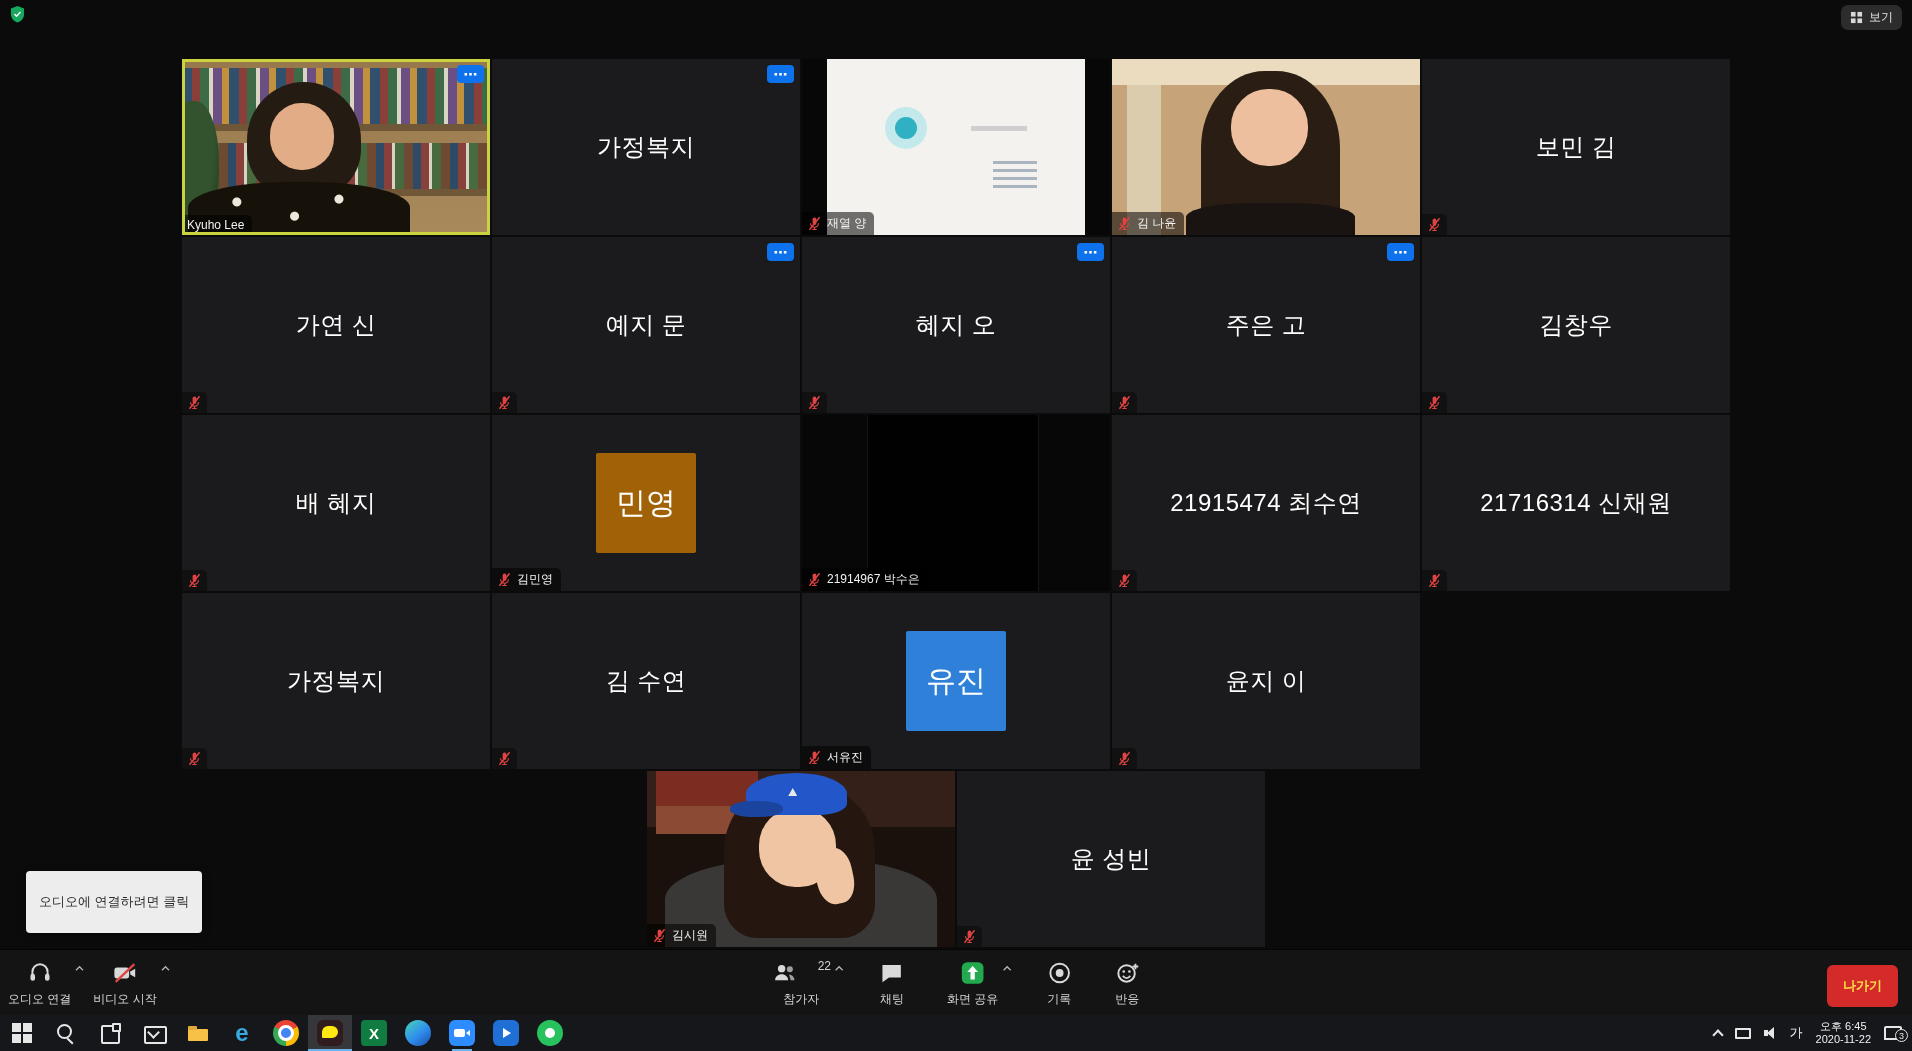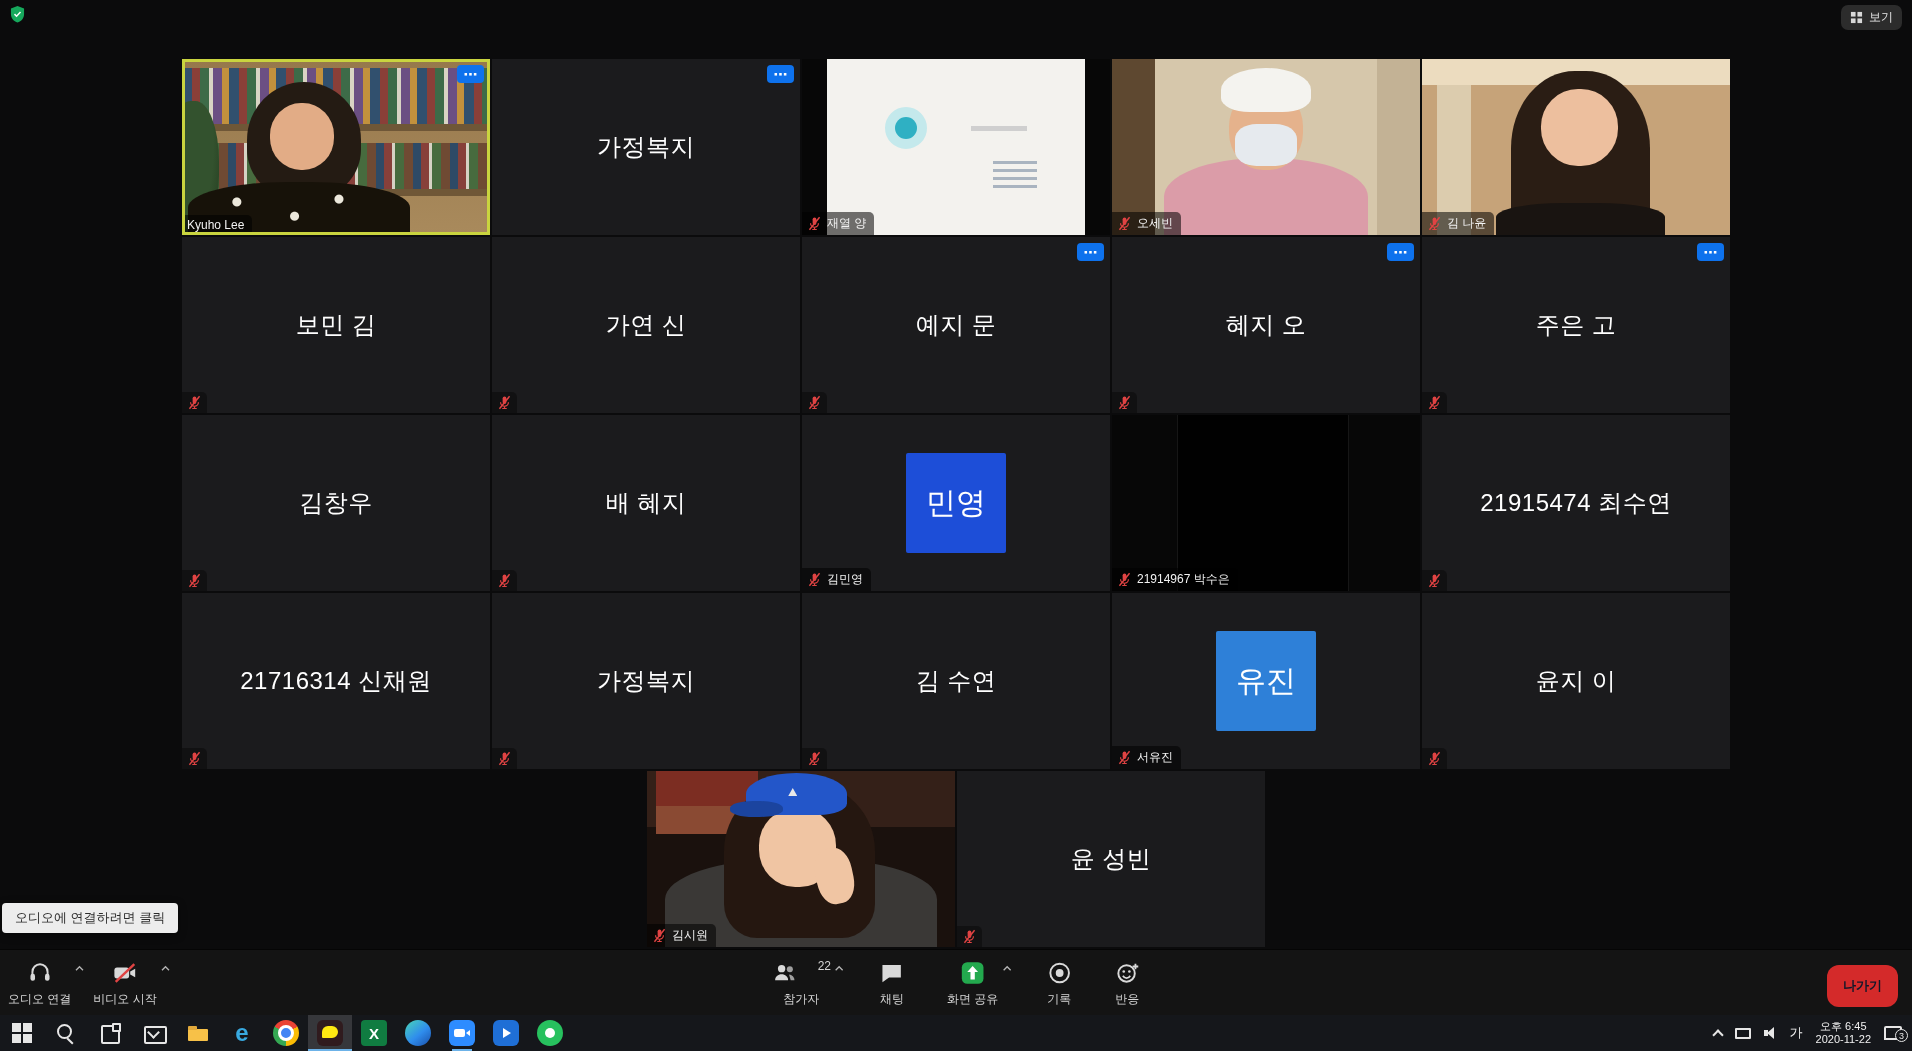--- a/index.html
+++ b/index.html
@@ -63,36 +63,36 @@
   .scene-siwon .poster{left:3%;top:0;width:33%;height:36%;background:linear-gradient(180deg,#7c2d22 0 55%,#8a4a33 55%)}
   .scene-siwon .body{left:6%;bottom:-2%;width:88%;height:52%;background:#3a3836;border-radius:44% 44% 0 0}
   .scene-siwon .hair{left:25%;top:7%;width:49%;height:88%;background:#251710;border-radius:44% 44% 22% 22%}
   .scene-siwon .face{left:36.5%;top:21%;width:25%;height:45%;background:#f0c5a3;border-radius:47%}
   .scene-siwon .hand{left:55%;top:44%;width:12%;height:32%;background:#f0c5a3;border-radius:42%;transform:rotate(-12deg)}
   .scene-siwon .cap{left:32%;top:1%;width:33%;height:24%;background:#2356c9;border-radius:50% 50% 28% 28%}
   .scene-siwon .cap::after{content:"";position:absolute;left:42%;top:36%;width:9px;height:8px;background:#e8e8e8;clip-path:polygon(0 100%,50% 0,100% 100%)}
   .scene-siwon .brim{left:27%;top:17%;width:17%;height:9%;background:#1b449f;border-radius:45%}
 
   
-  .tooltip{position:absolute;left:2px;bottom:118px;background:#ededed;color:#2b2b2b;font-size:13px;
-           padding:6px 13px;border-radius:4px;z-index:20;box-shadow:0 2px 8px rgba(0,0,0,.4)}
+  .tooltip{position:absolute;left:26px;bottom:118px;background:#ededed;color:#2b2b2b;font-size:13px;
+           padding:22px 13px;border-radius:4px;z-index:20;box-shadow:0 2px 8px rgba(0,0,0,.4)}
 
   
   .toolbar{position:absolute;left:0;right:0;bottom:36px;height:66px;background:#141414;border-top:1px solid #050505;z-index:15}
   .tb-left{position:absolute;left:0;top:7px;display:flex}
   .tb-center{position:absolute;left:50%;top:7px;transform:translateX(-50%);display:flex;gap:26px;align-items:flex-start}
   .tb-right{position:absolute;right:14px;top:15px}
   .tb-group{display:flex;align-items:flex-start}
   .tb-btn{display:flex;flex-direction:column;align-items:center;gap:5px;padding:3px 8px;cursor:pointer;border-radius:6px}
   .tb-icon{height:26px;display:flex;align-items:center}
   .tb-iconrow{display:flex;align-items:flex-start;height:26px}
   .tb-label{font-size:12px;color:#d6d6d6;white-space:nowrap}
   .count{font-size:12px;color:#d6d6d6;margin-left:20px;line-height:12px}
   .caret-btn{margin:8px 0 0 -5px;cursor:pointer;line-height:0}
-  .leave-btn{background:var(--leave,#d42a2a);color:#0f172a;border:none;border-radius:12px;font-size:13px;font-weight:bold;
+  .leave-btn{background:var(--leave,#d42a2a);color:#fde047;border:none;border-radius:6px;font-size:13px;font-weight:bold;
              padding:12px 16px;cursor:pointer;font-family:inherit}
 
   
   .taskbar{position:absolute;left:0;right:0;bottom:0;height:36px;background:#15171b;display:flex;align-items:stretch;z-index:30}
   .apps{display:flex;height:100%}
   .app{width:44px;display:flex;align-items:center;justify-content:center;position:relative;cursor:pointer}
   .app.active{background:rgba(255,255,255,.14);box-shadow:inset 0 -2px 0 #6cb2e8}
   .app.running::after{content:"";position:absolute;left:12px;right:12px;bottom:0;height:2px;background:#6cb2e8}
   .ic{position:relative;width:26px;height:26px;display:flex;align-items:center;justify-content:center;font-style:normal}
   .ic-windows::before{content:"";position:absolute;left:3px;top:3px;width:9px;height:9px;background:#e6e6e6;
@@ -187,38 +187,20 @@
           <svg class="mic" viewBox="0 0 16 16">
             <rect x="6" y="1.5" width="4" height="8" rx="2" fill="#e04343"></rect>
             <path d="M3.8 7.8a4.2 4.2 0 0 0 8.4 0" fill="none" stroke="#e04343" stroke-width="1.3"></path>
             <path d="M8 12v2.2M5.6 14.4h4.8" stroke="#e04343" stroke-width="1.3"></path>
             <path d="M2.6 14.6L13.4 1.4" stroke="#e04343" stroke-width="1.5"></path>
           </svg>
           <span>재열 양</span>
         </div>
       </div>
       <div class="tile video">
-        <div class="scene scene-sebin">
-          <i class="sp bg"></i>
-          <i class="sp body"></i>
-          <i class="sp face"></i>
-          <i class="sp mask"></i>
-          <i class="sp cap"></i>
-        </div>
-        <div class="tag">
-          <svg class="mic" viewBox="0 0 16 16">
-            <rect x="6" y="1.5" width="4" height="8" rx="2" fill="#e04343"></rect>
-            <path d="M3.8 7.8a4.2 4.2 0 0 0 8.4 0" fill="none" stroke="#e04343" stroke-width="1.3"></path>
-            <path d="M8 12v2.2M5.6 14.4h4.8" stroke="#e04343" stroke-width="1.3"></path>
-            <path d="M2.6 14.6L13.4 1.4" stroke="#e04343" stroke-width="1.5"></path>
-          </svg>
-          <span>오세빈</span>
-        </div>
-      </div>
-      <div class="tile video">
         <div class="scene scene-nayun">
           <i class="sp bg"></i>
           <i class="sp hair"></i>
           <i class="sp face"></i>
           <i class="sp body"></i>
         </div>
         <div class="tag">
           <svg class="mic" viewBox="0 0 16 16">
             <rect x="6" y="1.5" width="4" height="8" rx="2" fill="#e04343"></rect>
             <path d="M3.8 7.8a4.2 4.2 0 0 0 8.4 0" fill="none" stroke="#e04343" stroke-width="1.3"></path>
@@ -302,21 +284,21 @@
         <div class="tag icon-only">
           <svg class="mic" viewBox="0 0 16 16">
             <rect x="6" y="1.5" width="4" height="8" rx="2" fill="#e04343"></rect>
             <path d="M3.8 7.8a4.2 4.2 0 0 0 8.4 0" fill="none" stroke="#e04343" stroke-width="1.3"></path>
             <path d="M8 12v2.2M5.6 14.4h4.8" stroke="#e04343" stroke-width="1.3"></path>
             <path d="M2.6 14.6L13.4 1.4" stroke="#e04343" stroke-width="1.5"></path>
           </svg>
         </div>
       </div>
       <div class="tile">
-        <div class="avatar" style="background: #1d4ed8;">민영</div>
+        <div class="avatar" style="background: #a16207;">민영</div>
         <div class="tag">
           <svg class="mic" viewBox="0 0 16 16">
             <rect x="6" y="1.5" width="4" height="8" rx="2" fill="#e04343"></rect>
             <path d="M3.8 7.8a4.2 4.2 0 0 0 8.4 0" fill="none" stroke="#e04343" stroke-width="1.3"></path>
             <path d="M8 12v2.2M5.6 14.4h4.8" stroke="#e04343" stroke-width="1.3"></path>
             <path d="M2.6 14.6L13.4 1.4" stroke="#e04343" stroke-width="1.5"></path>
           </svg>
           <span>김민영</span>
         </div>
       </div>

